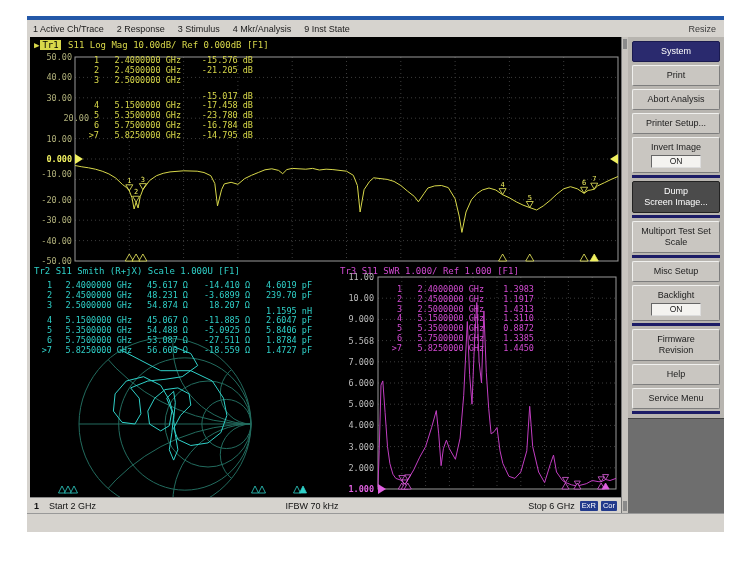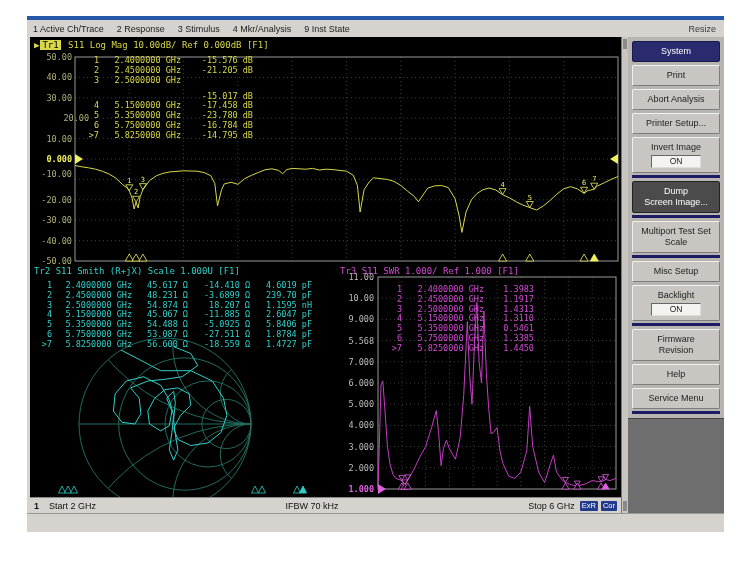--- a/index.html
+++ b/index.html
@@ -196,21 +196,21 @@
         <span class="mrow"><span class="mcell" style="width: 14px;">4</span><span class="mcell" style="width: 78px; margin-left: 4px;">5.1500000 GHz</span><span class="mcell" style="width: 66px; margin-left: 6px;">-17.458 dB</span></span>
         <span class="mrow"><span class="mcell" style="width: 14px;">5</span><span class="mcell" style="width: 78px; margin-left: 4px;">5.3500000 GHz</span><span class="mcell" style="width: 66px; margin-left: 6px;">-23.780 dB</span></span>
         <span class="mrow"><span class="mcell" style="width: 14px;">6</span><span class="mcell" style="width: 78px; margin-left: 4px;">5.7500000 GHz</span><span class="mcell" style="width: 66px; margin-left: 6px;">-16.784 dB</span></span>
         <span class="mrow"><span class="mcell" style="width: 14px;">&gt;7</span><span class="mcell" style="width: 78px; margin-left: 4px;">5.8250000 GHz</span><span class="mcell" style="width: 66px; margin-left: 6px;">-14.795 dB</span></span>
       </div>
 
     <div class="trtitle tr2c" style="left:4px;top:228px;">Tr2 S11 Smith (R+jX) Scale 1.000U [F1]</div>
     <div class="mtable tr2c" id="tr2-table" style="left:8px;top:244px;">
         <span class="mrow"><span class="mcell" style="width: 14px;">1</span><span class="mcell" style="width: 78px; margin-left: 2px;">2.4000000 GHz</span><span class="mcell" style="width: 52px; margin-left: 4px;">45.617 Ω</span><span class="mcell" style="width: 58px; margin-left: 4px;">-14.410 Ω</span><span class="mcell" style="width: 58px; margin-left: 4px;">4.6019 pF</span></span>
         <span class="mrow"><span class="mcell" style="width: 14px;">2</span><span class="mcell" style="width: 78px; margin-left: 2px;">2.4500000 GHz</span><span class="mcell" style="width: 52px; margin-left: 4px;">48.231 Ω</span><span class="mcell" style="width: 58px; margin-left: 4px;">-3.6899 Ω</span><span class="mcell" style="width: 58px; margin-left: 4px;">239.70 pF</span></span>
-        <span class="mrow"><span class="mcell" style="width: 14px;">3</span><span class="mcell" style="width: 78px; margin-left: 2px;">2.5000000 GHz</span><span class="mcell" style="width: 52px; margin-left: 4px;">54.874 Ω</span><span class="mcell" style="width: 58px; margin-left: 4px;">18.207 Ω</span><span class="mcell" style="width: 58px; margin-left: 4px;">1.1595 nH</span></span>
+        <span class="mrow"><span class="mcell" style="width: 14px;">3</span><span class="mcell" style="width: 78px; margin-left: 2px;">2.5000000 GHz</span><span class="mcell" style="width: 52px; margin-left: 4px;">54.874 Ω</span><span class="mcell" style="width: 58px; margin-left: 4px;">18.207 Ω</span><span class="mcell" style="width: 58px; margin-left: 4px; margin-top: 6px;">1.1595 nH</span></span>
         <span class="mrow"><span class="mcell" style="width: 14px;">4</span><span class="mcell" style="width: 78px; margin-left: 2px;">5.1500000 GHz</span><span class="mcell" style="width: 52px; margin-left: 4px;">45.067 Ω</span><span class="mcell" style="width: 58px; margin-left: 4px;">-11.885 Ω</span><span class="mcell" style="width: 58px; margin-left: 4px;">2.6047 pF</span></span>
         <span class="mrow"><span class="mcell" style="width: 14px;">5</span><span class="mcell" style="width: 78px; margin-left: 2px;">5.3500000 GHz</span><span class="mcell" style="width: 52px; margin-left: 4px;">54.488 Ω</span><span class="mcell" style="width: 58px; margin-left: 4px;">-5.0925 Ω</span><span class="mcell" style="width: 58px; margin-left: 4px;">5.8406 pF</span></span>
         <span class="mrow"><span class="mcell" style="width: 14px;">6</span><span class="mcell" style="width: 78px; margin-left: 2px;">5.7500000 GHz</span><span class="mcell" style="width: 52px; margin-left: 4px;">53.087 Ω</span><span class="mcell" style="width: 58px; margin-left: 4px;">-27.511 Ω</span><span class="mcell" style="width: 58px; margin-left: 4px;">1.8784 pF</span></span>
         <span class="mrow"><span class="mcell" style="width: 14px;">&gt;7</span><span class="mcell" style="width: 78px; margin-left: 2px;">5.8250000 GHz</span><span class="mcell" style="width: 52px; margin-left: 4px;">56.600 Ω</span><span class="mcell" style="width: 58px; margin-left: 4px;">-18.559 Ω</span><span class="mcell" style="width: 58px; margin-left: 4px;">1.4727 pF</span></span>
       </div>
 
     <div class="trtitle tr3c" style="left:310px;top:228px;">Tr3 S11 SWR 1.000/ Ref 1.000 [F1]</div>
     <div id="tr3-ylabels">
         <div class="ylab y3" style="left: 308px; width: 36px; top: 235px;">11.00</div>
         <div class="ylab y3" style="left: 308px; width: 36px; top: 256.2px;">10.00</div>
@@ -222,21 +222,21 @@
         <div class="ylab y3" style="left: 308px; width: 36px; top: 383.4px;">4.000</div>
         <div class="ylab y3" style="left: 308px; width: 36px; top: 404.6px;">3.000</div>
         <div class="ylab y3" style="left: 308px; width: 36px; top: 425.8px;">2.000</div>
         <div class="ylab y3 ref" style="left: 308px; width: 36px; top: 447px;">1.000</div>
       </div>
     <div class="mtable tr3c" id="tr3-table" style="left:358px;top:248px;">
         <span class="mrow"><span class="mcell" style="width: 14px;">1</span><span class="mcell" style="width: 78px; margin-left: 4px;">2.4000000 GHz</span><span class="mcell" style="width: 44px; margin-left: 6px;">1.3983</span></span>
         <span class="mrow"><span class="mcell" style="width: 14px;">2</span><span class="mcell" style="width: 78px; margin-left: 4px;">2.4500000 GHz</span><span class="mcell" style="width: 44px; margin-left: 6px;">1.1917</span></span>
         <span class="mrow"><span class="mcell" style="width: 14px;">3</span><span class="mcell" style="width: 78px; margin-left: 4px;">2.5000000 GHz</span><span class="mcell" style="width: 44px; margin-left: 6px;">1.4313</span></span>
         <span class="mrow"><span class="mcell" style="width: 14px;">4</span><span class="mcell" style="width: 78px; margin-left: 4px;">5.1500000 GHz</span><span class="mcell" style="width: 44px; margin-left: 6px;">1.3110</span></span>
-        <span class="mrow"><span class="mcell" style="width: 14px;">5</span><span class="mcell" style="width: 78px; margin-left: 4px;">5.3500000 GHz</span><span class="mcell" style="width: 44px; margin-left: 6px;">0.5461</span></span>
+        <span class="mrow"><span class="mcell" style="width: 14px;">5</span><span class="mcell" style="width: 78px; margin-left: 4px;">5.3500000 GHz</span><span class="mcell" style="width: 44px; margin-left: 6px;">0.8872</span></span>
         <span class="mrow"><span class="mcell" style="width: 14px;">6</span><span class="mcell" style="width: 78px; margin-left: 4px;">5.7500000 GHz</span><span class="mcell" style="width: 44px; margin-left: 6px;">1.3385</span></span>
         <span class="mrow"><span class="mcell" style="width: 14px;">&gt;7</span><span class="mcell" style="width: 78px; margin-left: 4px;">5.8250000 GHz</span><span class="mcell" style="width: 44px; margin-left: 6px;">1.4450</span></span>
       </div>
 
     <div class="statusbar">
       <span class="st-ch">1</span>
       <span class="st-start">Start 2 GHz</span>
       <span class="st-center">IFBW 70 kHz</span>
       <span class="st-stop">Stop 6 GHz</span>
       <span id="status-badges" style="margin-right:4px;"><span class="badge">ExR</span><span class="badge">Cor</span></span>

